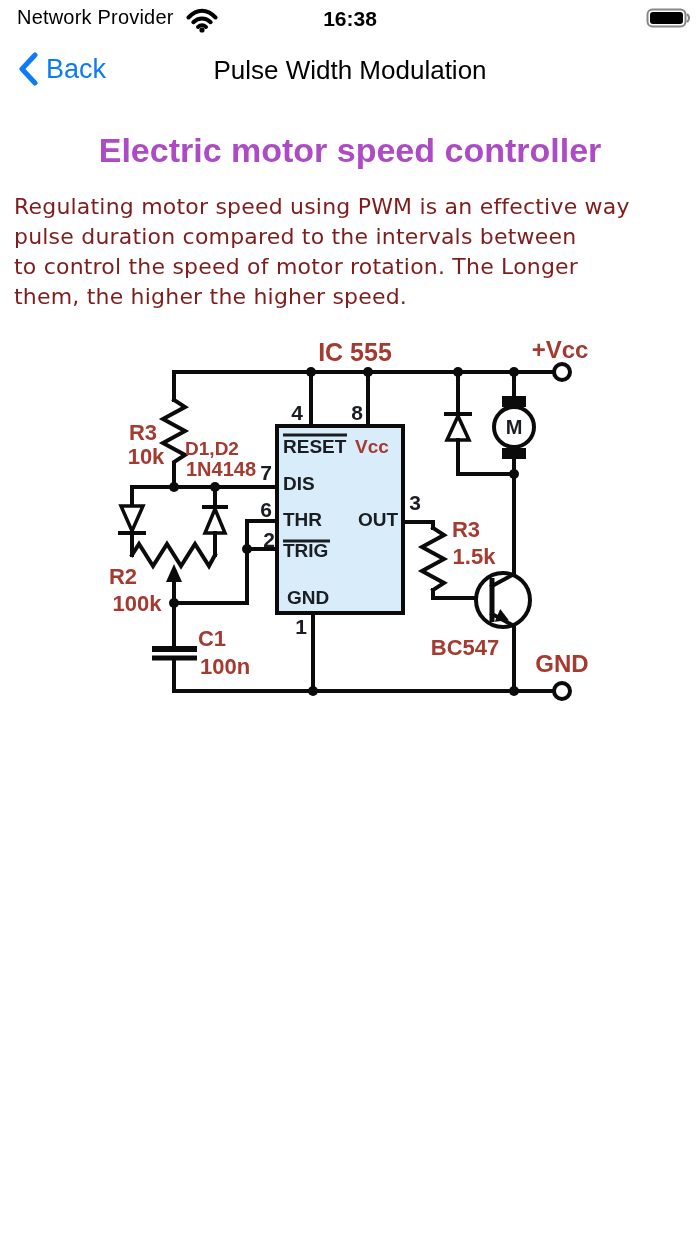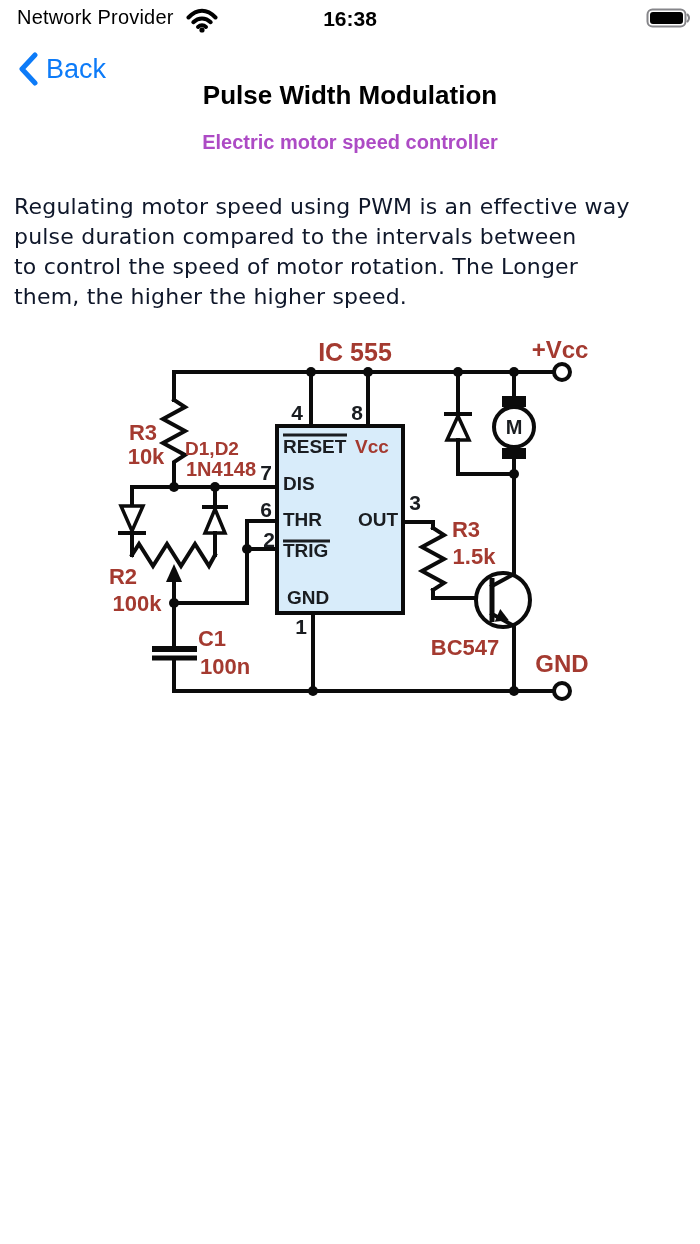--- a/index.html
+++ b/index.html
@@ -9,27 +9,27 @@
   .status-bar{position:absolute;left:0;top:0;width:700px;height:44px;}
   .carrier{position:absolute;left:17px;top:6px;font-size:20px;color:#000;letter-spacing:.2px;}
   .wifi{position:absolute;left:186px;top:8px;}
   .time{position:absolute;left:0;top:7px;width:700px;text-align:center;font-size:21px;font-weight:bold;color:#000;}
   .battery{position:absolute;right:8px;top:8px;}
   
   .nav-bar{position:absolute;left:0;top:44px;width:700px;height:56px;}
   .back-button{position:absolute;left:18px;top:8px;display:flex;align-items:center;gap:8px;color:#0d7bf8;cursor:pointer;}
   .back-button span{font-size:27px;line-height:34px;}
   .nav-title{position:absolute;left:0;top:11px;width:700px;text-align:center;
-             font-size:26px;font-weight:bold;color:#000;pointer-events:none;margin-top:25px;}
+             font-size:26px;font-weight:normal;color:#000;pointer-events:none;}
   
   .heading{position:absolute;left:0;top:131px;width:700px;margin:0;text-align:center;
-           font-size:20px;font-weight:bold;color:#ad4bc5;font-family:"Liberation Sans",sans-serif;}
+           font-size:34px;font-weight:bold;color:#ad4bc5;font-family:"Liberation Sans",sans-serif;}
   .para{position:absolute;left:14px;top:192px;width:672px;
         font-family:"DejaVu Sans",sans-serif;font-size:22px;line-height:30px;
-        color:#0f172a;letter-spacing:.2px;}
+        color:#7f1d1d;letter-spacing:.2px;}
   
   .circuit{position:absolute;left:0;top:330px;}
   .circuit text{font-family:"Liberation Sans",sans-serif;font-weight:bold;}
   .wire{fill:none;stroke:#0b0b0b;stroke-width:4;stroke-linecap:square;stroke-linejoin:miter;}
   .thin{stroke-width:3.5;}
   .node{fill:#0b0b0b;stroke:none;}
   .term{fill:#fff;stroke:#0b0b0b;stroke-width:4;}
   .red{fill:#a43a30;}
   .blk{fill:#1a1d21;}
 </style>

